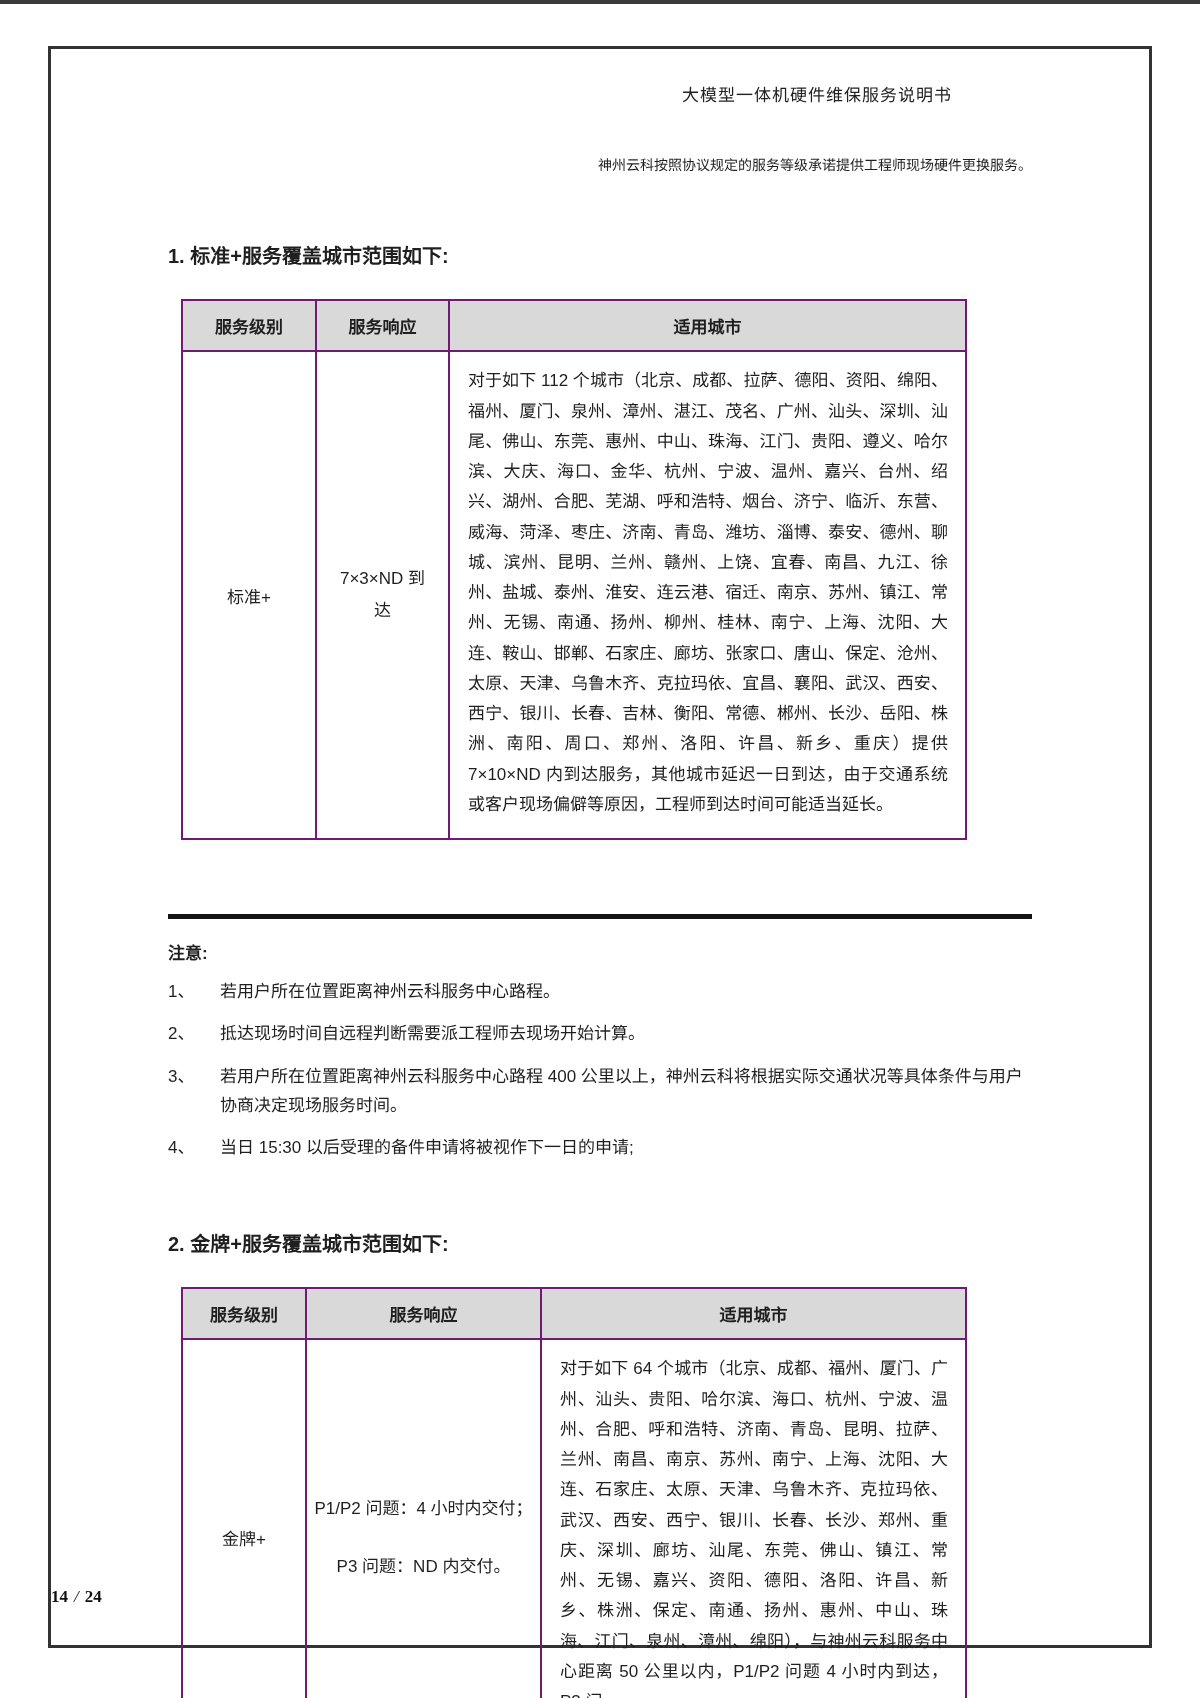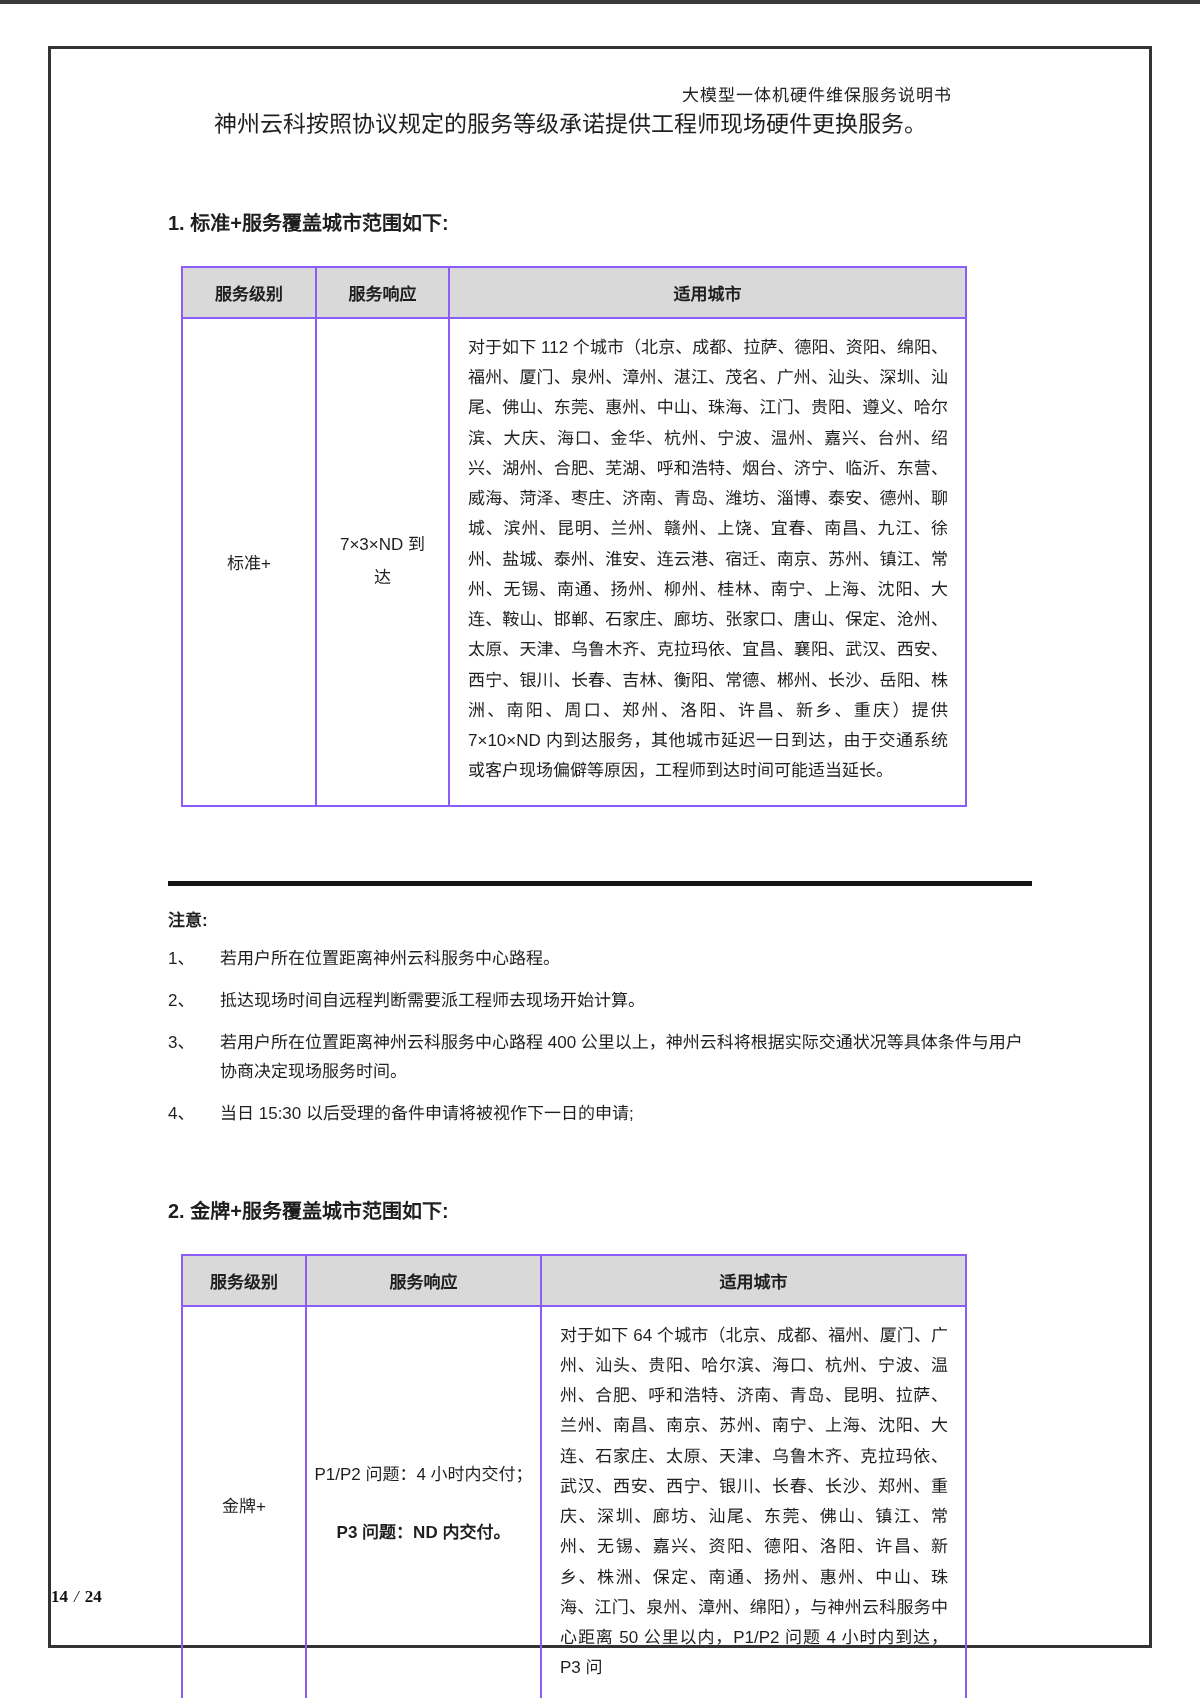--- a/index.html
+++ b/index.html
@@ -15,39 +15,39 @@
     border: 3px solid #333333; background: #ffffff;
   }
   .content { padding: 28px 117px 12px 117px; position: relative; height: 100%; }
 
   .doc-header {
     text-align: right; padding-right: 80px; margin-top: 4px;
     font-family: "Liberation Serif", "DejaVu Serif", serif;
     font-size: 17px; letter-spacing: 1px; color: #222;
   }
 
-  .intro { font-size: 23px; text-indent: 2em; line-height: 1.6; }
+  .intro { margin-top: 48px; font-size: 14px; text-indent: 2em; line-height: 1.6; text-align: right; }
 
   .section-heading { margin-top: 64px; font-size: 20px; font-weight: bold; }
   .section-heading.second { margin-top: 66px; }
 
   .svc-table { border-collapse: collapse; table-layout: fixed; margin: 30px 0 0 13px; width: 784px; }
-  .svc-table th, .svc-table td { border: 2px solid #8b5cf6; }
+  .svc-table th, .svc-table td { border: 2px solid #701a75; }
   .svc-table th {
     background: #d9d9d9; font-size: 17px; font-weight: bold;
     padding: 12px 2px; text-align: center;
   }
   .level-cell, .response-cell { text-align: center; vertical-align: middle; font-size: 17px; }
   .response-inline { display: inline-block; width: 96px; line-height: 1.9; }
   .cities-cell {
     padding: 14px 17px 18px 18px; font-size: 17px; line-height: 1.78;
     text-align: justify; vertical-align: top; margin-left: 48px;
   }
   .response-cell p { line-height: 1.75; }
-  .response-cell .p-gap { margin-top: 28px; font-weight: bold; }
+  .response-cell .p-gap { margin-top: 28px; }
 
   .divider { height: 5px; background: #151515; margin-top: 74px; }
 
   .notes-title { margin-top: 20px; font-size: 17px; font-weight: bold; }
   .note-item { display: flex; margin-top: 13px; font-size: 17px; line-height: 1.72; }
   .note-num { flex: none; width: 52px; }
   .note-text { flex: 1; }
 
   .footer {
     position: absolute; bottom: 38px; left: 0; width: 100%;

